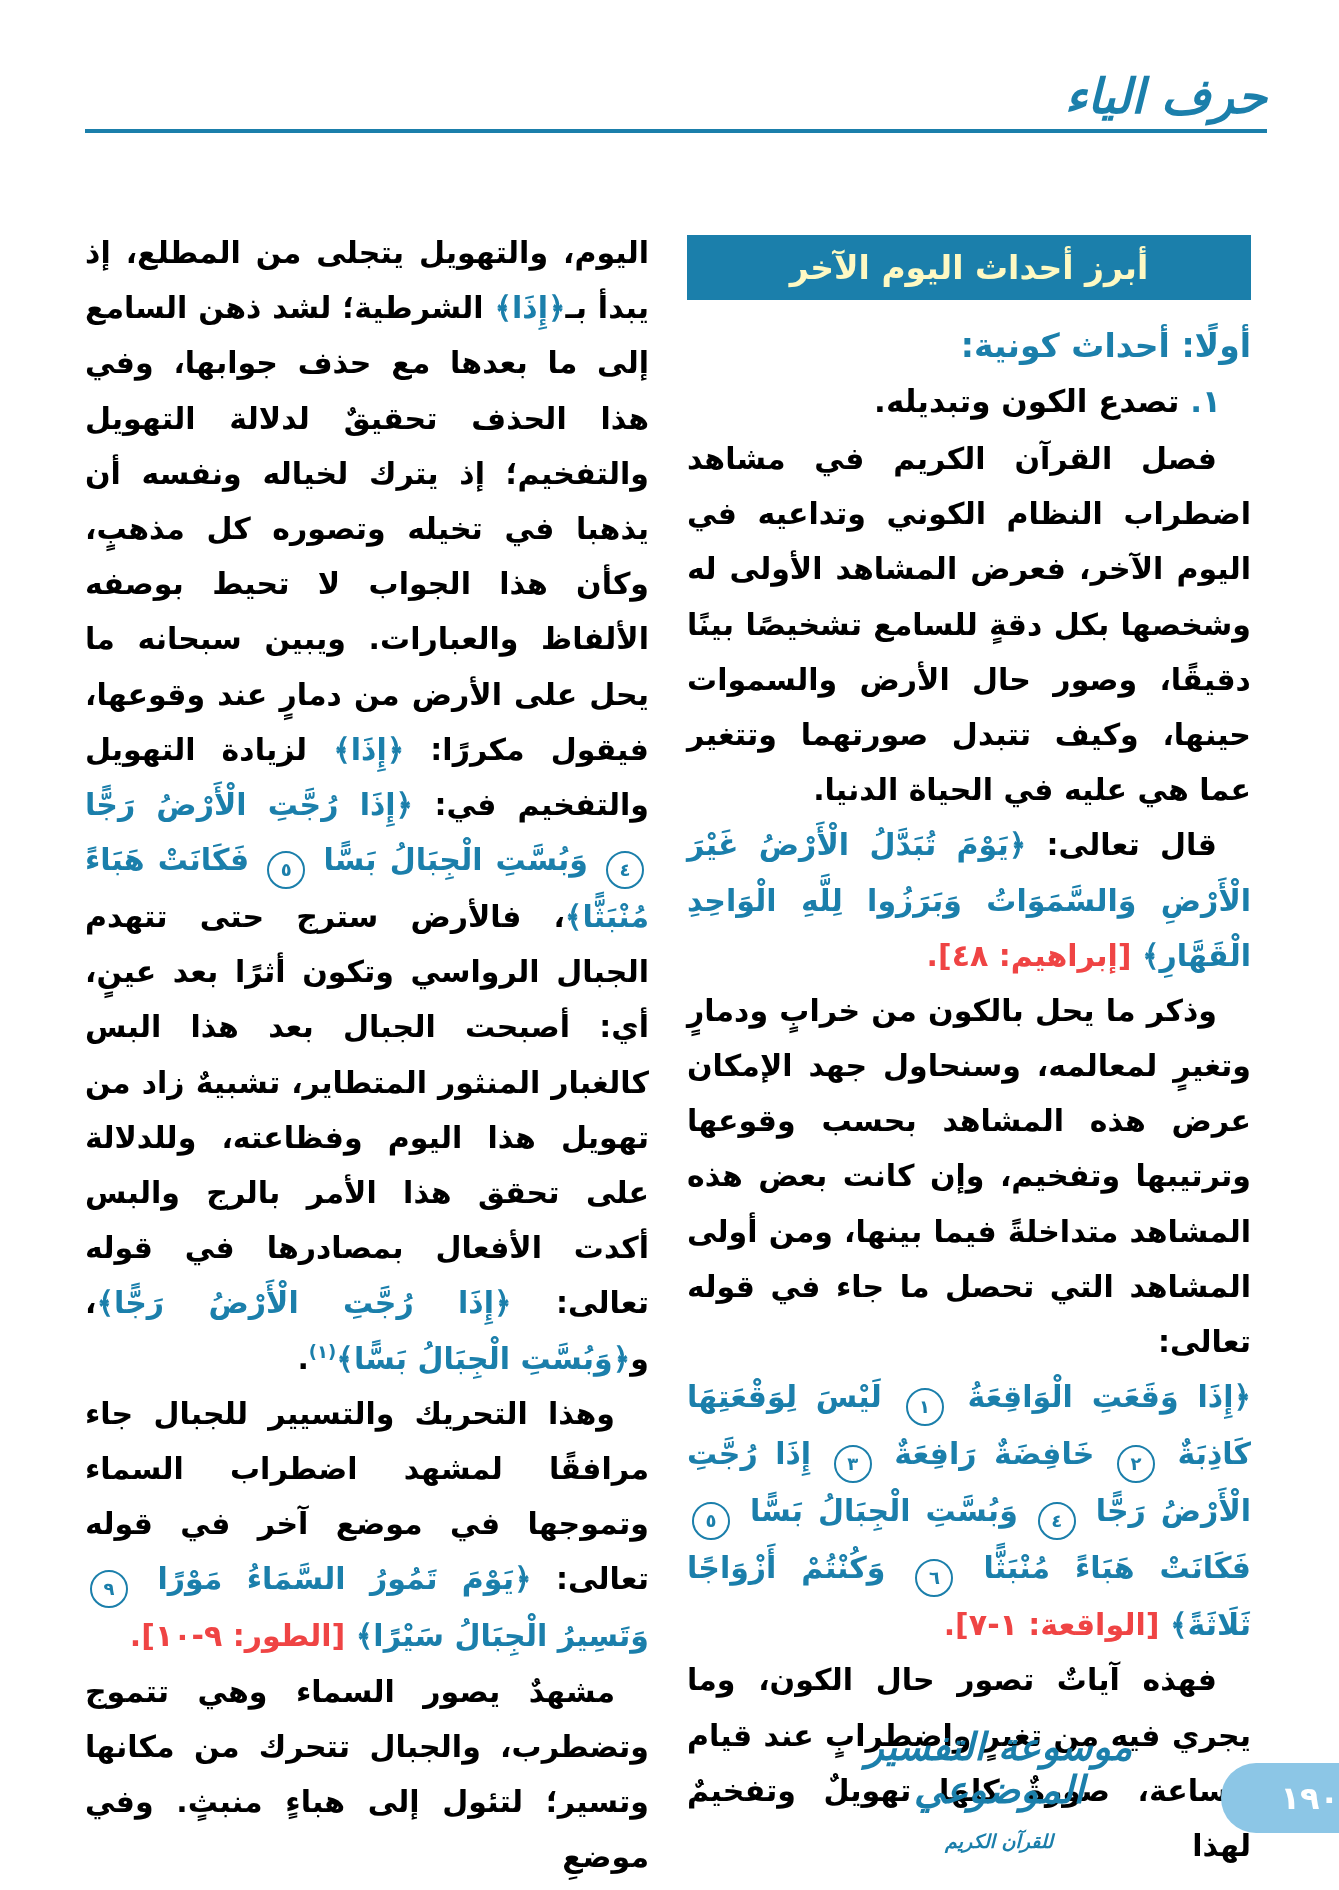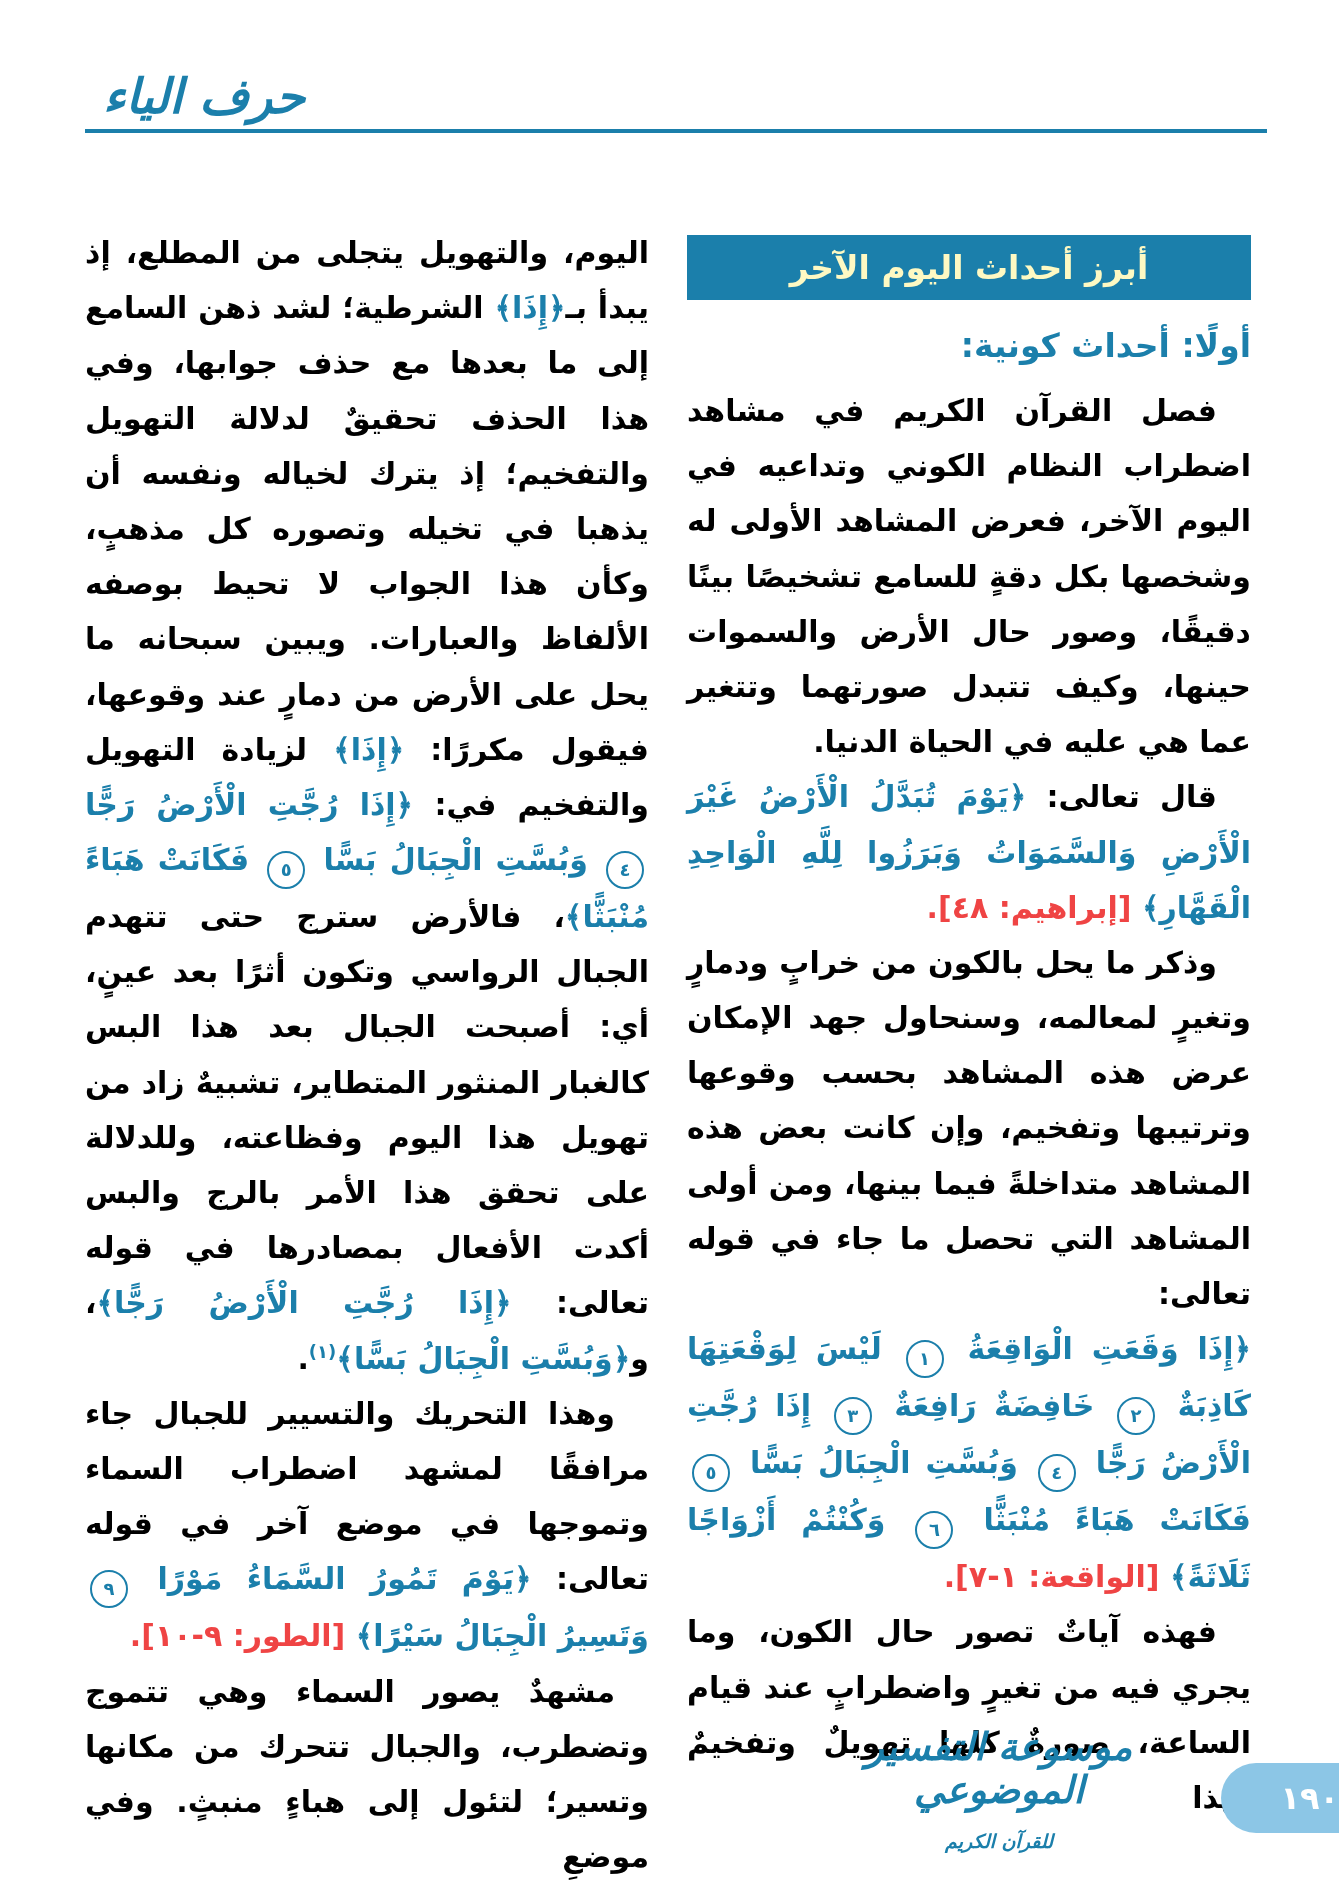--- a/index.html
+++ b/index.html
@@ -11,21 +11,21 @@
     position:relative;
     width:1339px;height:1890px;
     margin:0 auto;
     background:#ffffff;
     overflow:hidden;
     font-family:"DejaVu Sans","Liberation Sans",sans-serif;
   }
   
   .page-header{
     position:absolute;top:70px;right:72px;left:85px;
-    text-align:left; direction:rtl;
+    text-align:right; direction:rtl;
   }
   .chapter-title{
     display:inline-block;
     color:var(--teal);
     font-size:48px;font-weight:bold;
     font-style:italic;
     letter-spacing:-2px;
     line-height:1.1;
     padding-left:18px;
   }
@@ -134,20 +134,24 @@
     <div class="header-rule"></div>
   </div>
 
   <div class="columns">
 
     <section class="col right-col">
       <div class="title-box">
         <span>أبرز أحداث اليوم الآخر</span>
       </div>
       <h2 class="teal-heading">أولًا: أحداث كونية:</h2>
+      <h3 class="sub-heading">
+        <span class="num">١.</span>
+        <span>تصدع الكون وتبديله.</span>
+      </h3>
       <div class="paragraphs">
           <p class="para indent"><span class="seg-body">فصل القرآن الكريم في مشاهد اضطراب النظام الكوني وتداعيه في اليوم الآخر، فعرض المشاهد الأولى له وشخصها بكل دقةٍ للسامع تشخيصًا بينًا دقيقًا، وصور حال الأرض والسموات حينها، وكيف تتبدل صورتهما وتتغير عما هي عليه في الحياة الدنيا.</span></p>
           <p class="para indent"><span class="seg-body">قال تعالى: </span><span class="seg-quran">﴿يَوْمَ تُبَدَّلُ الْأَرْضُ غَيْرَ الْأَرْضِ وَالسَّمَوَاتُ وَبَرَزُوا لِلَّهِ الْوَاحِدِ الْقَهَّارِ﴾</span><span class="seg-ref"> [إبراهيم: ٤٨].</span></p>
           <p class="para indent"><span class="seg-body">وذكر ما يحل بالكون من خرابٍ ودمارٍ وتغيرٍ لمعالمه، وسنحاول جهد الإمكان عرض هذه المشاهد بحسب وقوعها وترتيبها وتفخيم، وإن كانت بعض هذه المشاهد متداخلةً فيما بينها، ومن أولى المشاهد التي تحصل ما جاء في قوله تعالى:</span></p>
           <p class="para"><span class="seg-quran">﴿إِذَا وَقَعَتِ الْوَاقِعَةُ </span><span class="ayah-marker">١</span><span class="seg-quran"> لَيْسَ لِوَقْعَتِهَا كَاذِبَةٌ </span><span class="ayah-marker">٢</span><span class="seg-quran"> خَافِضَةٌ رَافِعَةٌ </span><span class="ayah-marker">٣</span><span class="seg-quran"> إِذَا رُجَّتِ الْأَرْضُ رَجًّا </span><span class="ayah-marker">٤</span><span class="seg-quran"> وَبُسَّتِ الْجِبَالُ بَسًّا </span><span class="ayah-marker">٥</span><span class="seg-quran"> فَكَانَتْ هَبَاءً مُنْبَثًّا </span><span class="ayah-marker">٦</span><span class="seg-quran"> وَكُنْتُمْ أَزْوَاجًا ثَلَاثَةً﴾</span><span class="seg-ref"> [الواقعة: ١-٧].</span></p>
           <p class="para indent"><span class="seg-body">فهذه آياتٌ تصور حال الكون، وما يجري فيه من تغيرٍ واضطرابٍ عند قيام الساعة، صورةٌ كلها تهويلٌ وتفخيمٌ لهذا</span></p>
         </div>
     </section>
 
     <section class="col left-col">

